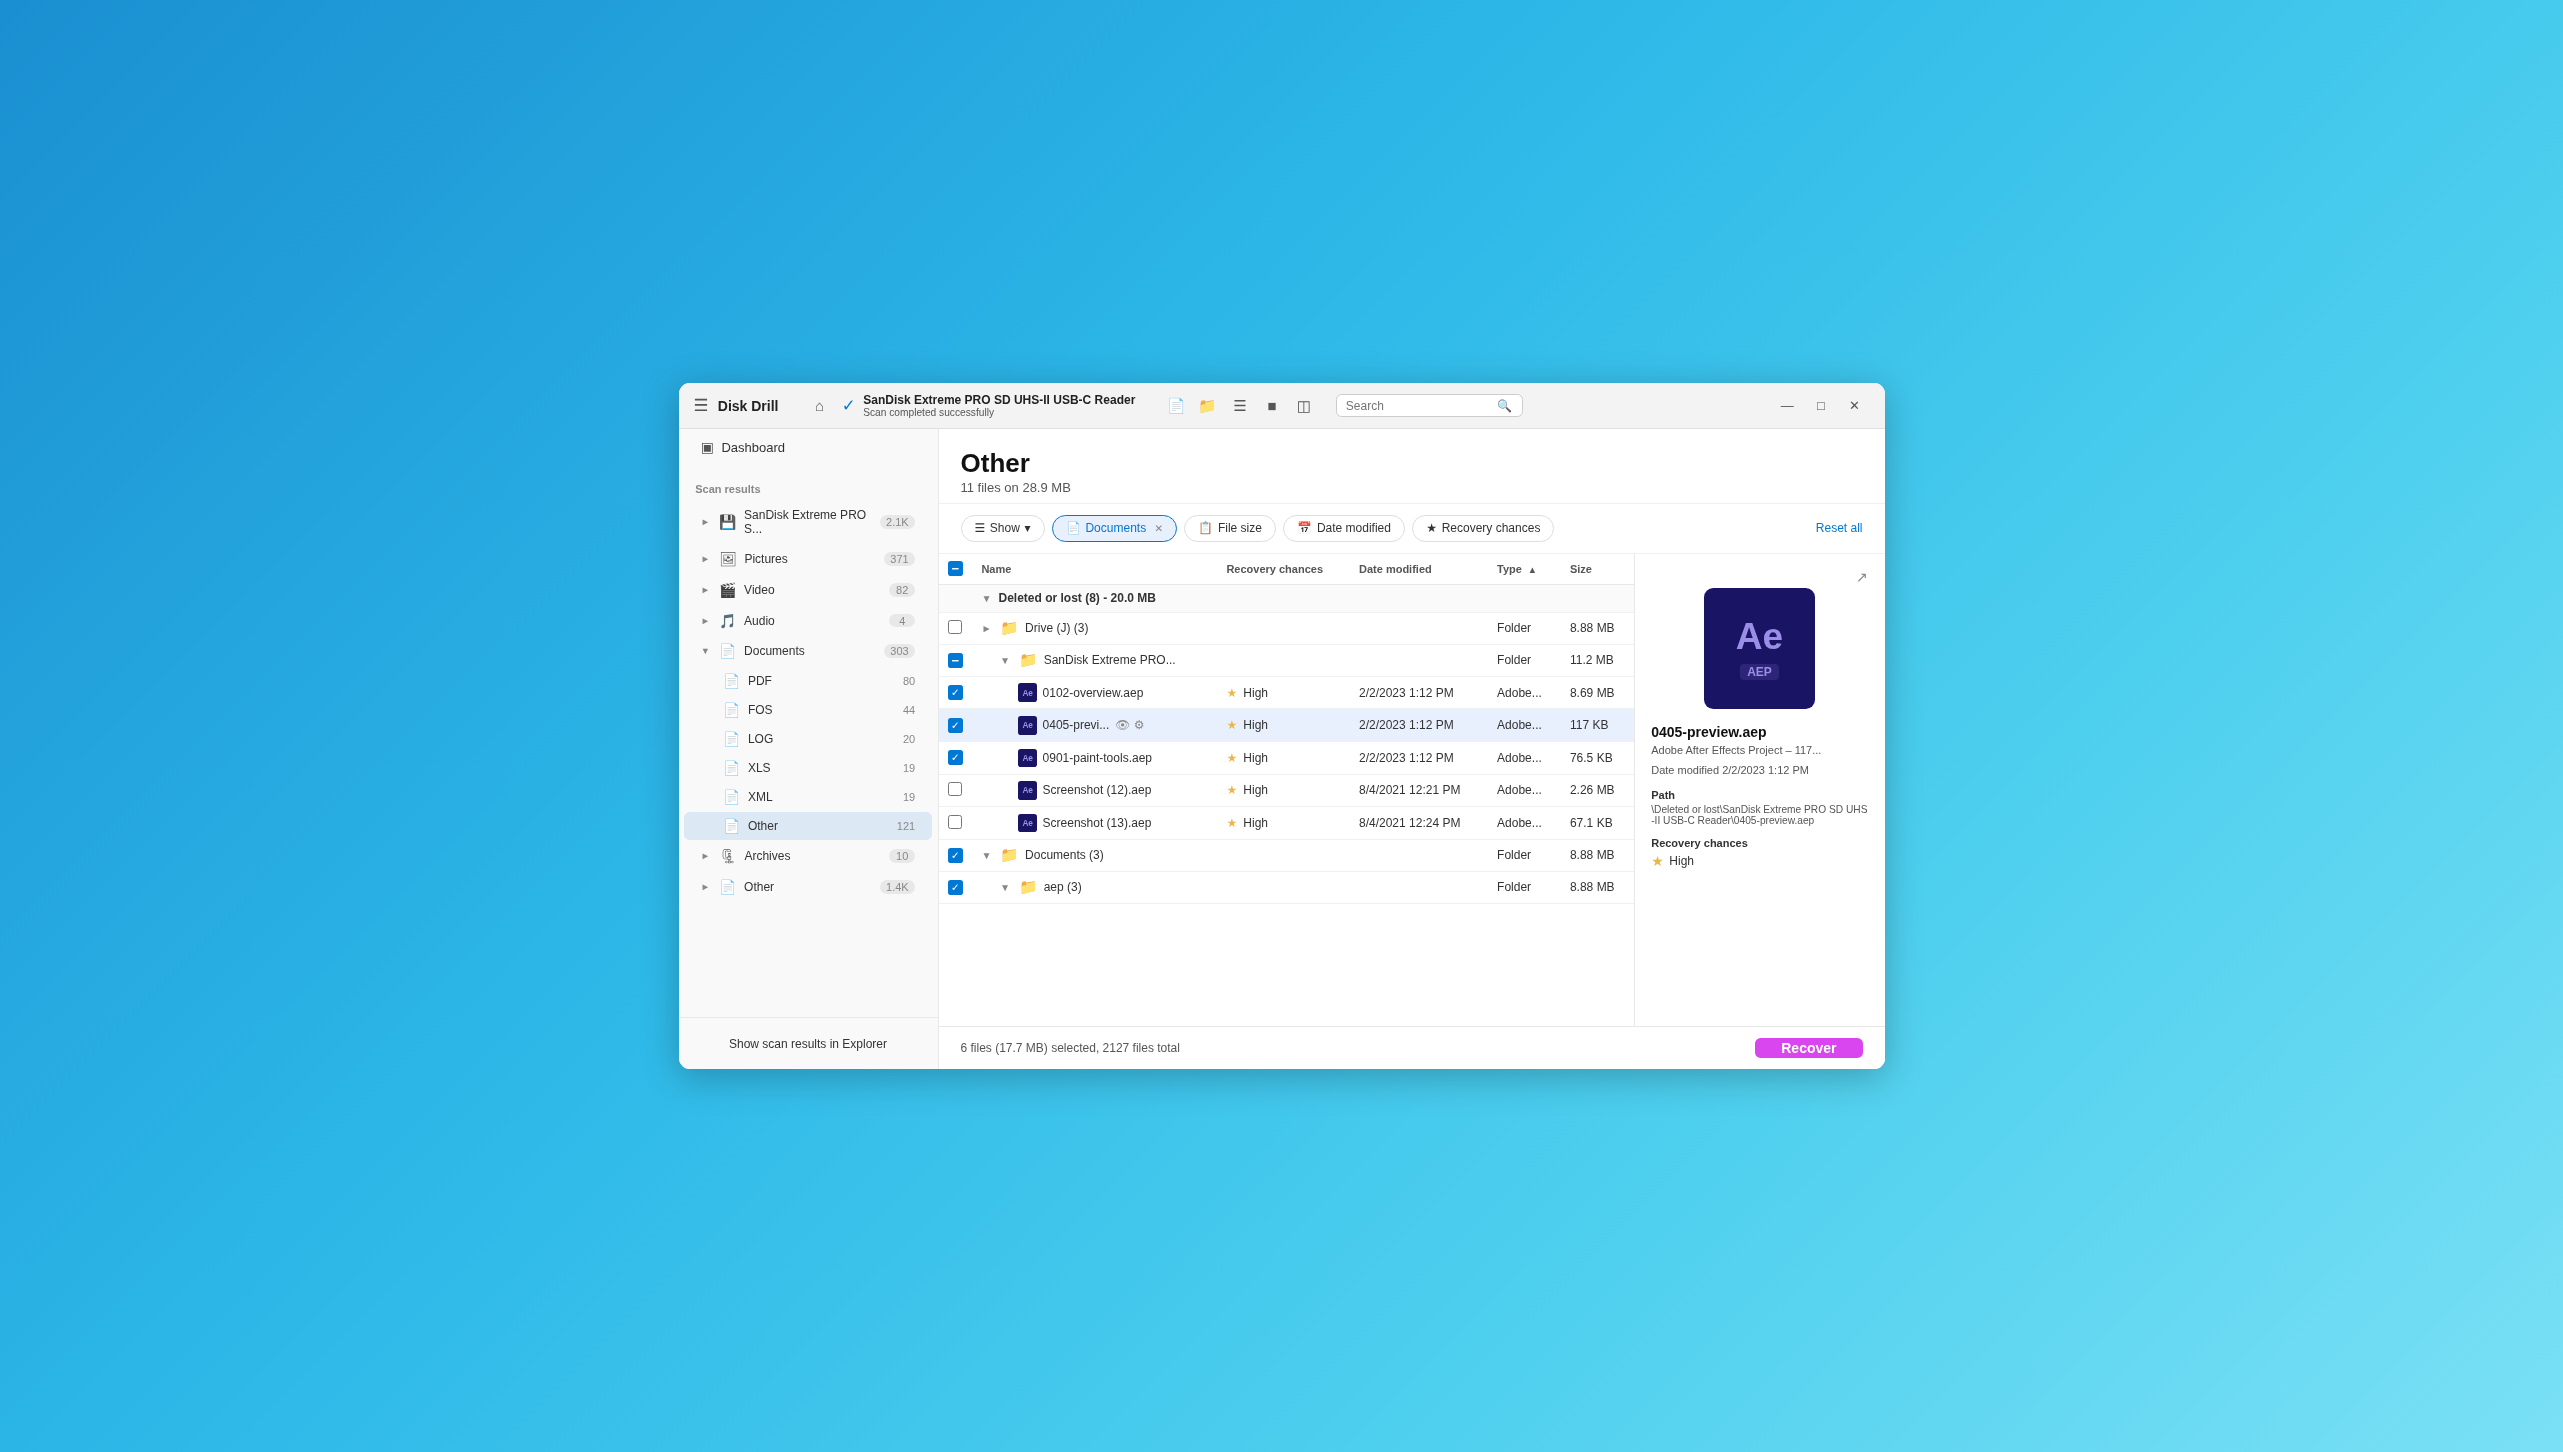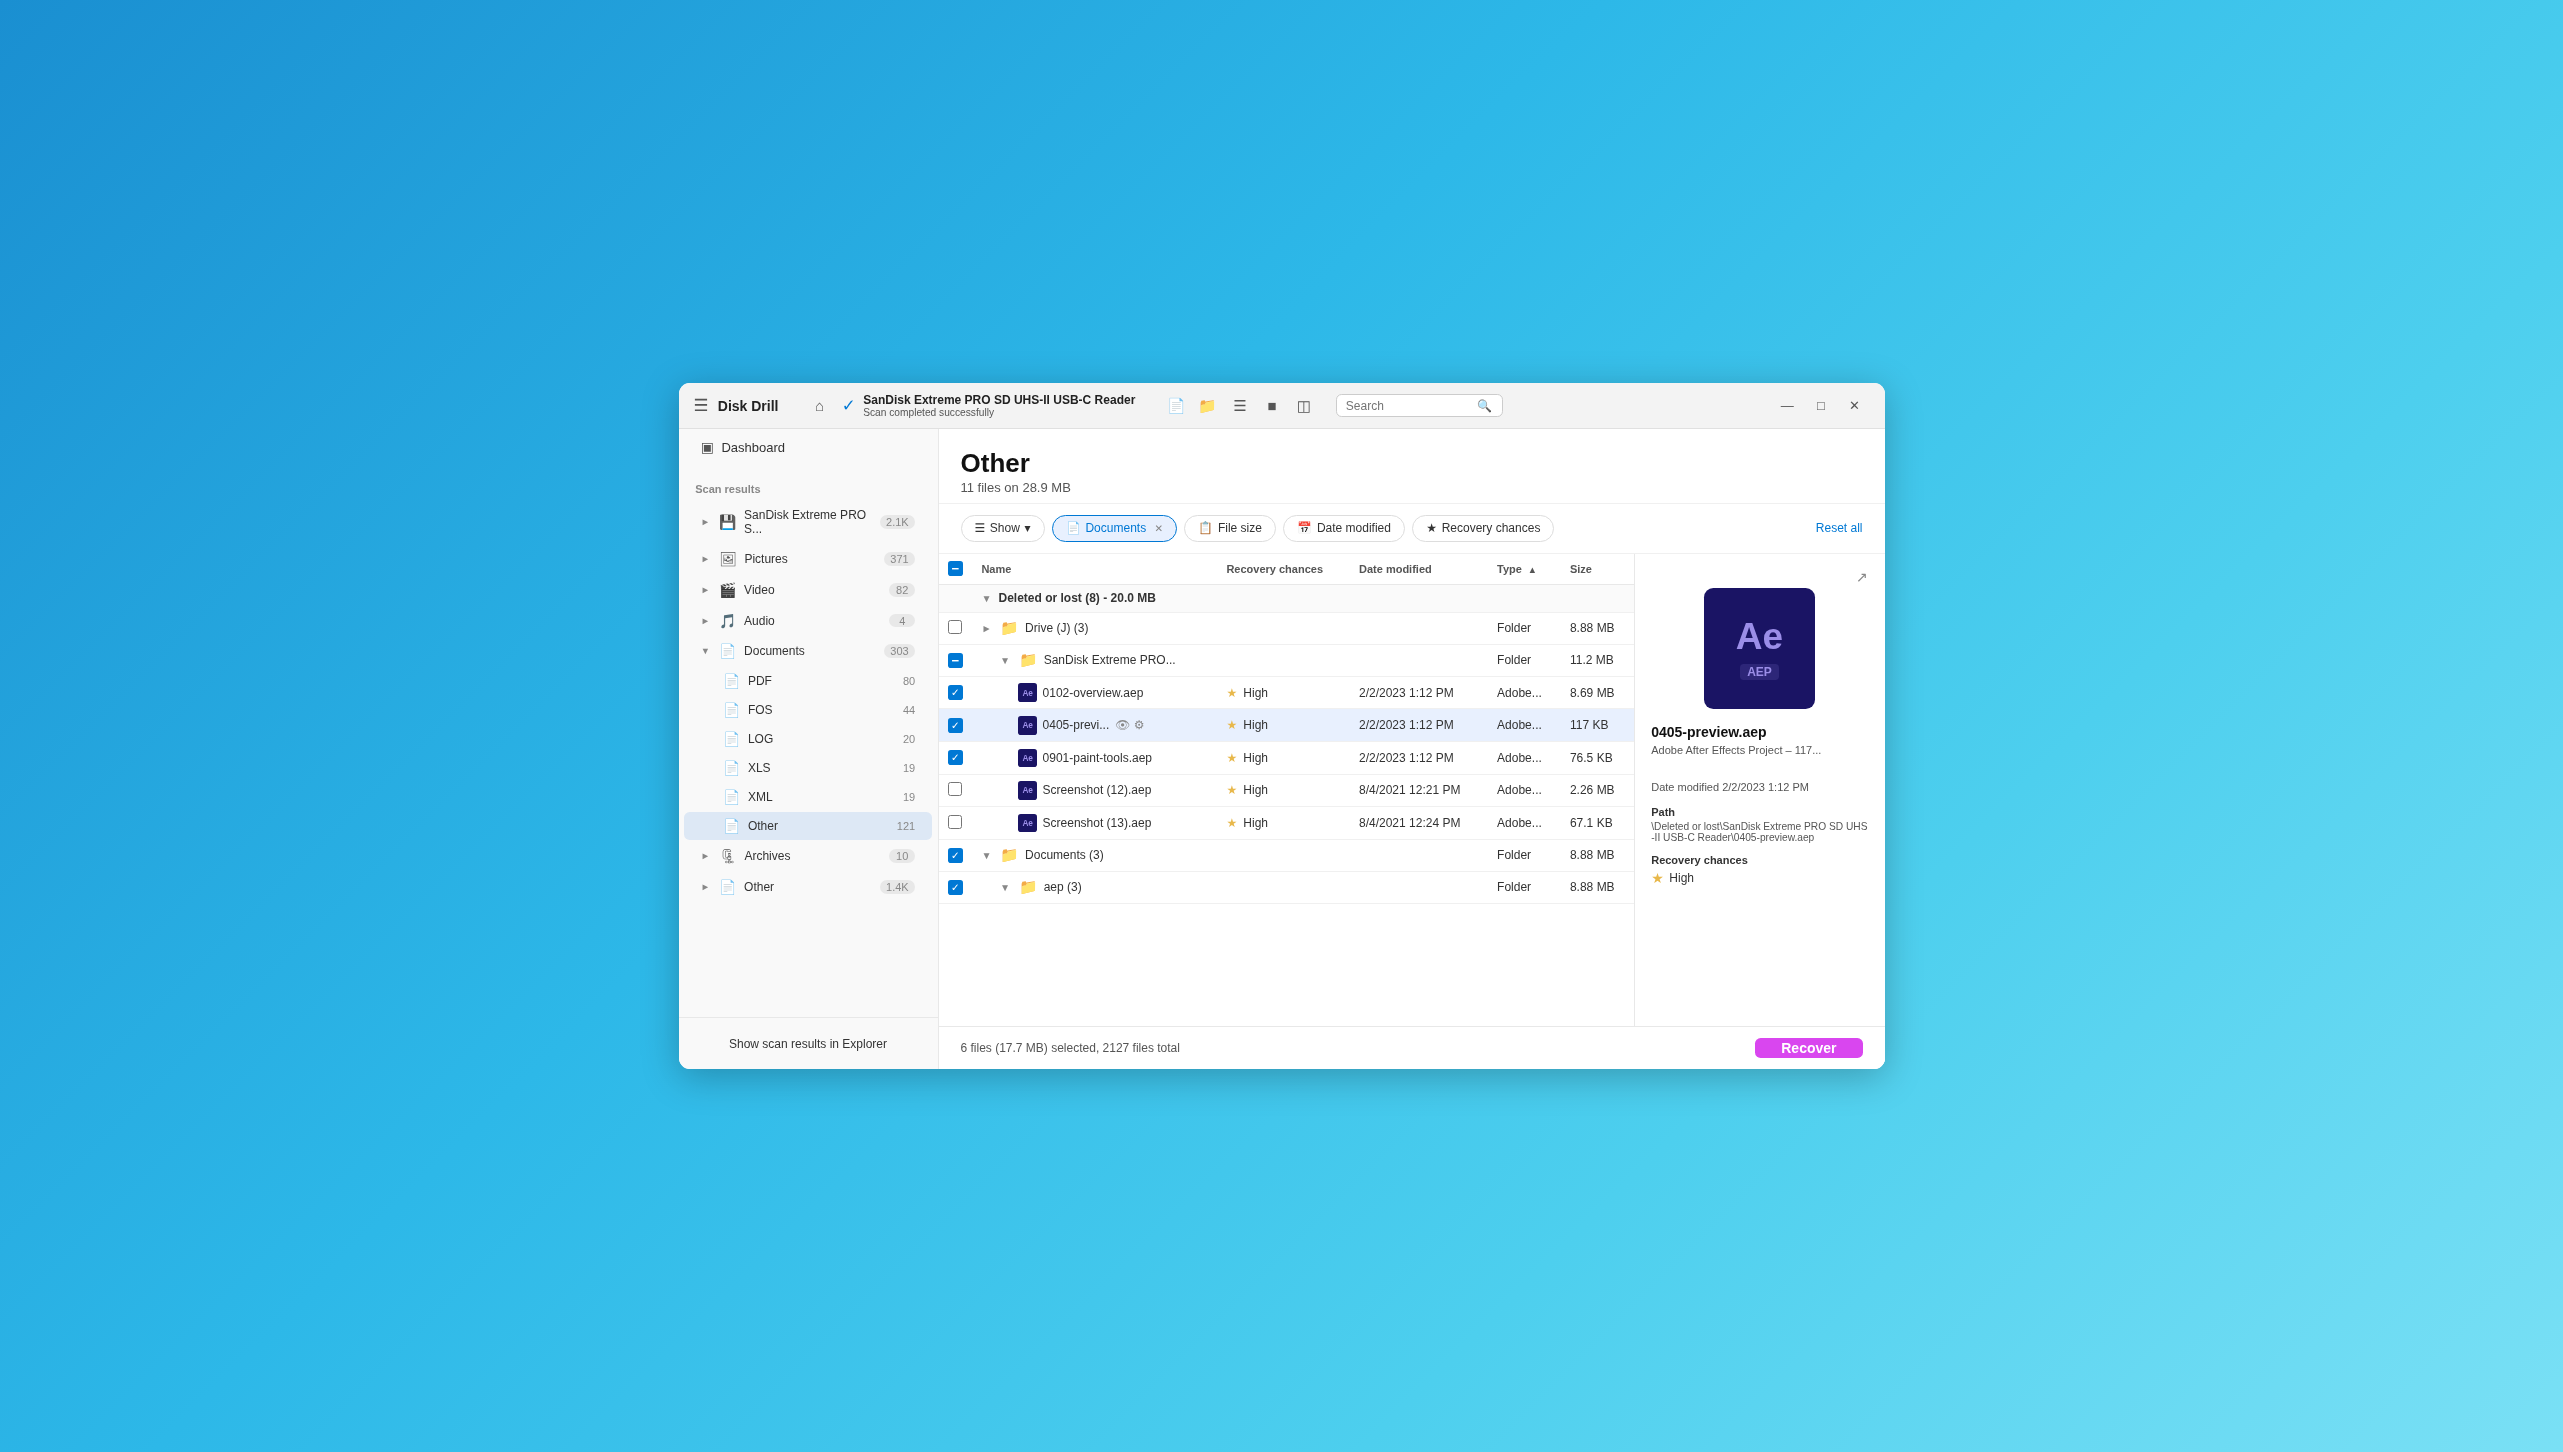--- a/index.html
+++ b/index.html
@@ -59,21 +59,21 @@
       display: flex; align-items: center; gap: 1.9px; margin-left: 18.6px;
     }
     .toolbar-icon-btn {
       width: 30px; height: 30px;
       display: flex; align-items: center; justify-content: center;
       border-radius: 5.6px; cursor: pointer; color: #555; font-size: 15px;
     }
     .search-box {
       display: flex; align-items: flex-start;
       background: #fff; border: 0.9px solid #ccc; border-radius: 5.6px;
-      padding: 3.7px 9.3px; gap: 2px; margin-left: 9.3px;
+      padding: 3.7px 9.3px; gap: 22px; margin-left: 9.3px;
     }
     .search-box input {
       border: none; outline: none; font-size: 12px; color: #333;
       width: 130px; background: transparent;
     }
     .search-icon { color: #888; font-size: 12px; }
     .window-controls {
       display: flex; align-items: center; gap: 3.7px; margin-left: auto;
     }
     .win-btn {
@@ -263,21 +263,21 @@
       display: flex; align-items: center; justify-content: center;
       flex-direction: column; margin: 18.6px auto 15px auto;
     }
     .preview-ae-text { font-size: 37px; font-weight: 800; color: #9b8ee8; }
     .preview-ae-label {
       font-size: 12px; font-weight: 700; color: #9b8ee8;
       background: rgba(155,142,232,0.15); border-radius: 3.7px;
       padding: 0.9px 7.4px; margin-top: 5.6px;
     }
     .preview-filename { font-size: 14px; font-weight: 700; color: #111; margin-bottom: 4px; }
-    .preview-filetype { font-size: 11px; color: #555; margin-bottom: 25px; }
+    .preview-filetype { font-size: 11px; color: #555; margin-bottom: 8px; }
     .preview-date { font-size: 11px; color: #555; margin-bottom: 13px; }
     .preview-section-title { font-size: 11px; font-weight: 600; color: #333; margin-top: 11px; margin-bottom: 3.7px; }
     .preview-path { font-size: 10.2px; color: #555; word-break: break-all; }
     .preview-recovery {
       display: flex; align-items: center; gap: 5.6px; margin-top: 3.7px;
     }
     .preview-star { color: #e8b84b; font-size: 14px; }
     .preview-recovery-text { font-size: 12px; color: #333; }
 
     

